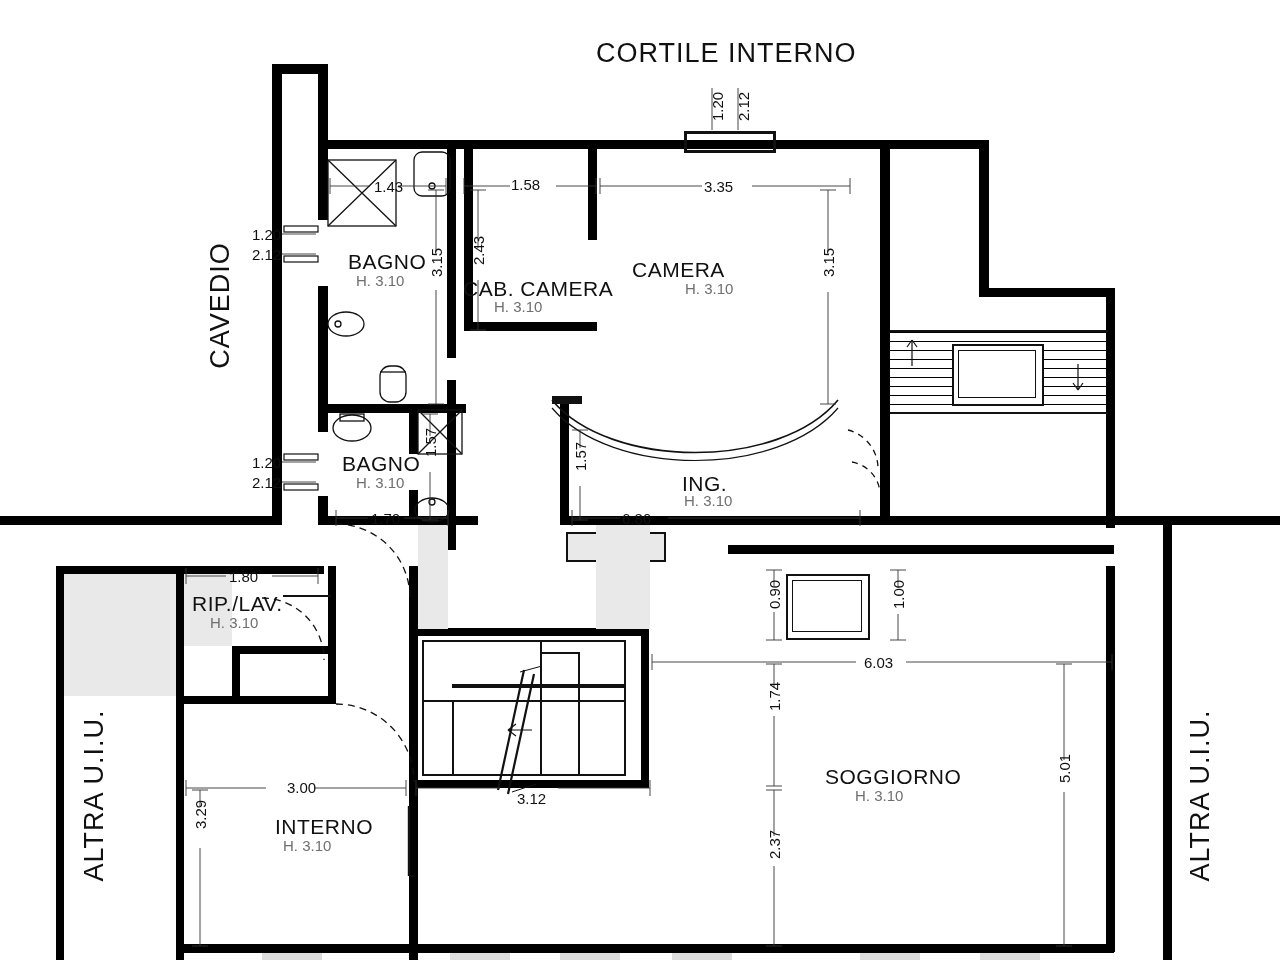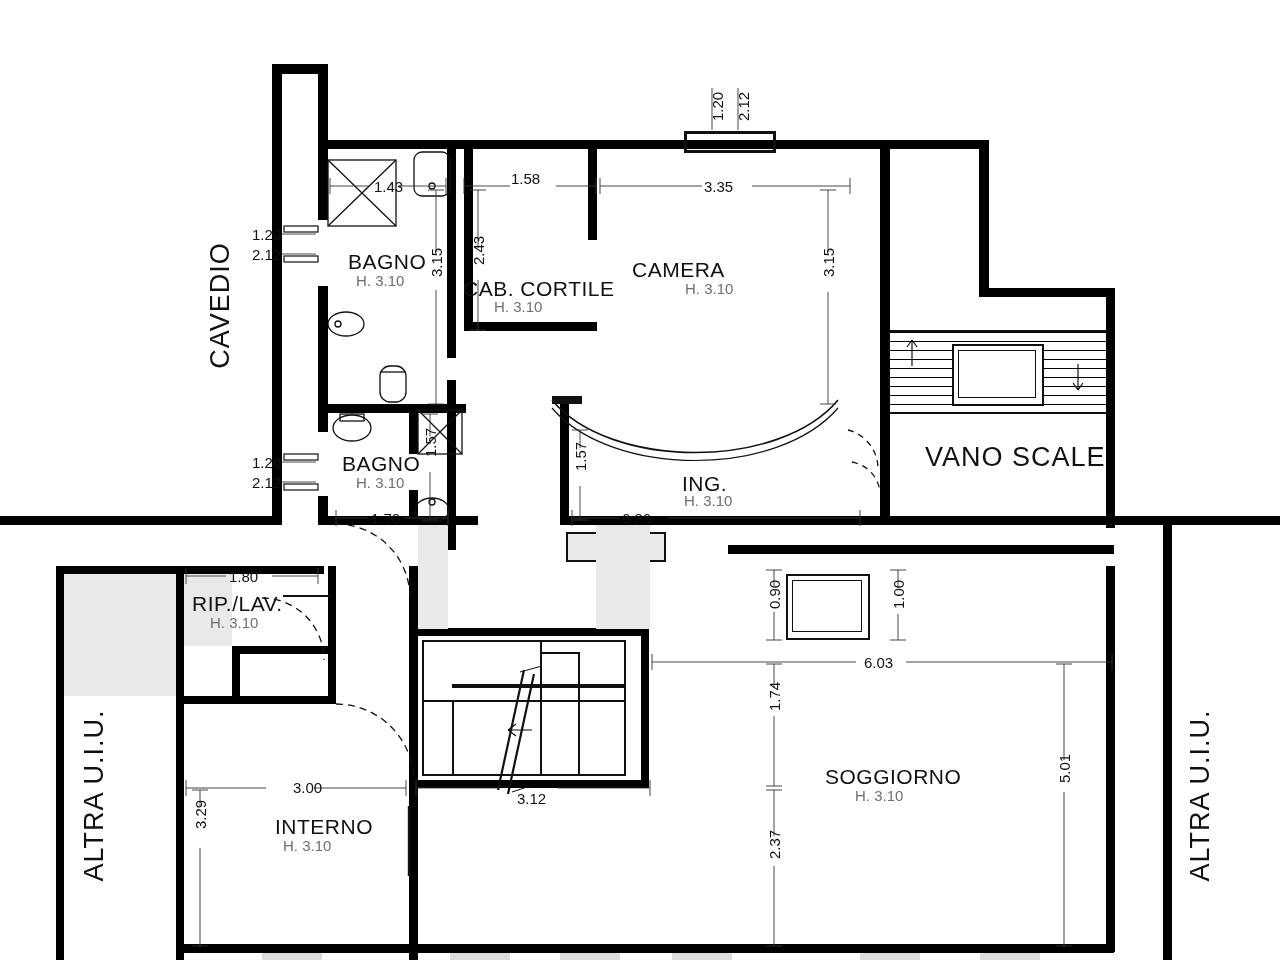--- a/index.html
+++ b/index.html
@@ -220,30 +220,30 @@
     </g>
 
     <g stroke="#111" stroke-width="1.2" fill="none">
       <rect x="284" y="226" width="34" height="6"></rect>
       <rect x="284" y="256" width="34" height="6"></rect>
       <rect x="284" y="454" width="34" height="6"></rect>
       <rect x="284" y="484" width="34" height="6"></rect>
     </g>
   </svg>
 
+  <div class="lbl big" style="left:596px;top:38px;">CORTILE INTERNO</div>
 
   <div class="lbl big rot90" style="left:140px;top:290px;width:160px;text-align:center;">CAVEDIO</div>
-  <div class="lbl big" style="left:925px;top:442px;">VANO SCALE</div>
   <div class="lbl big rot90" style="left:-6px;top:780px;width:200px;text-align:center;">ALTRA U.I.U.</div>
   <div class="lbl big rot90" style="left:1100px;top:780px;width:200px;text-align:center;">ALTRA U.I.U.</div>
 
   <div class="lbl room-name" style="left:348px;top:250px;">BAGNO</div>
   <div class="lbl room-h" style="left:356px;top:272px;">H. 3.10</div>
 
-  <div class="lbl room-name" style="left:463px;top:277px;">CAB. CORTILE</div>
+  <div class="lbl room-name" style="left:463px;top:277px;">CAB. CAMERA</div>
   <div class="lbl room-h" style="left:494px;top:298px;">H. 3.10</div>
 
   <div class="lbl room-name" style="left:632px;top:258px;">CAMERA</div>
   <div class="lbl room-h" style="left:685px;top:280px;">H. 3.10</div>
 
   <div class="lbl room-name" style="left:342px;top:452px;">BAGNO</div>
   <div class="lbl room-h" style="left:356px;top:474px;">H. 3.10</div>
 
   <div class="lbl room-name" style="left:682px;top:472px;">ING.</div>
   <div class="lbl room-h" style="left:684px;top:492px;">H. 3.10</div>
@@ -260,21 +260,21 @@
   <div class="lbl dim rot90" style="left:693px;top:98px;width:48px;text-align:center;">1.20</div>
   <div class="lbl dim rot90" style="left:719px;top:98px;width:48px;text-align:center;">2.12</div>
 
   <div class="lbl dim" style="left:252px;top:226px;">1.20</div>
   <div class="lbl dim" style="left:252px;top:246px;">2.12</div>
 
   <div class="lbl dim" style="left:252px;top:454px;">1.20</div>
   <div class="lbl dim" style="left:252px;top:474px;">2.12</div>
 
   <div class="lbl dim" style="left:374px;top:178px;">1.43</div>
-  <div class="lbl dim" style="left:511px;top:170px;">1.58</div>
+  <div class="lbl dim" style="left:511px;top:176px;">1.58</div>
   <div class="lbl dim" style="left:704px;top:178px;">3.35</div>
 
   <div class="lbl dim rot90" style="left:454px;top:242px;width:48px;text-align:center;">2.43</div>
   <div class="lbl dim rot90" style="left:412px;top:254px;width:48px;text-align:center;">3.15</div>
   <div class="lbl dim rot90" style="left:804px;top:254px;width:48px;text-align:center;">3.15</div>
 
   <div class="lbl dim rot90" style="left:406px;top:434px;width:48px;text-align:center;">1.57</div>
   <div class="lbl dim" style="left:371px;top:510px;">1.70</div>
 
   <div class="lbl dim rot90" style="left:556px;top:448px;width:48px;text-align:center;">1.57</div>
@@ -283,17 +283,17 @@
   <div class="lbl dim" style="left:229px;top:568px;">1.80</div>
 
   <div class="lbl dim rot90" style="left:750px;top:586px;width:48px;text-align:center;">0.90</div>
   <div class="lbl dim rot90" style="left:874px;top:586px;width:48px;text-align:center;">1.00</div>
 
   <div class="lbl dim" style="left:864px;top:654px;">6.03</div>
   <div class="lbl dim rot90" style="left:750px;top:688px;width:48px;text-align:center;">1.74</div>
   <div class="lbl dim rot90" style="left:750px;top:836px;width:48px;text-align:center;">2.37</div>
   <div class="lbl dim rot90" style="left:1040px;top:760px;width:48px;text-align:center;">5.01</div>
 
-  <div class="lbl dim" style="left:293px;top:779px;">3.00</div>
+  <div class="lbl dim" style="left:287px;top:779px;">3.00</div>
   <div class="lbl dim" style="left:517px;top:790px;">3.12</div>
   <div class="lbl dim rot90" style="left:176px;top:806px;width:48px;text-align:center;">3.29</div>
 
 </div>
 
 </body></html>

